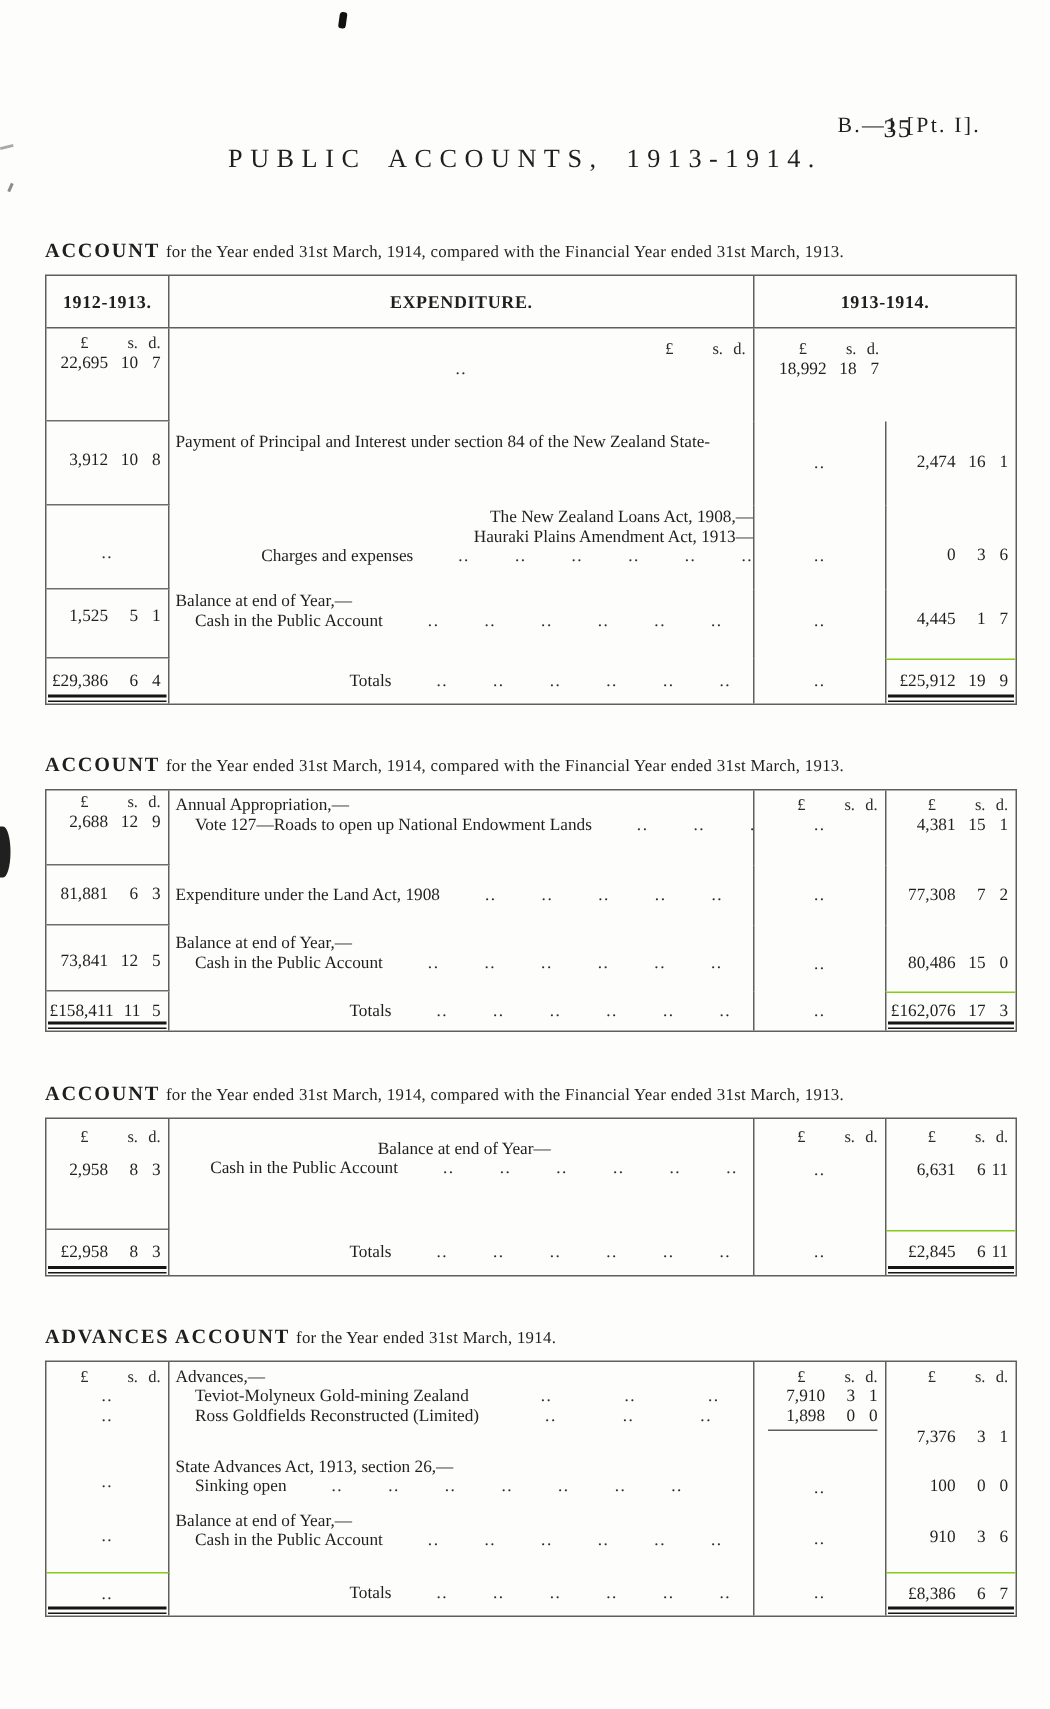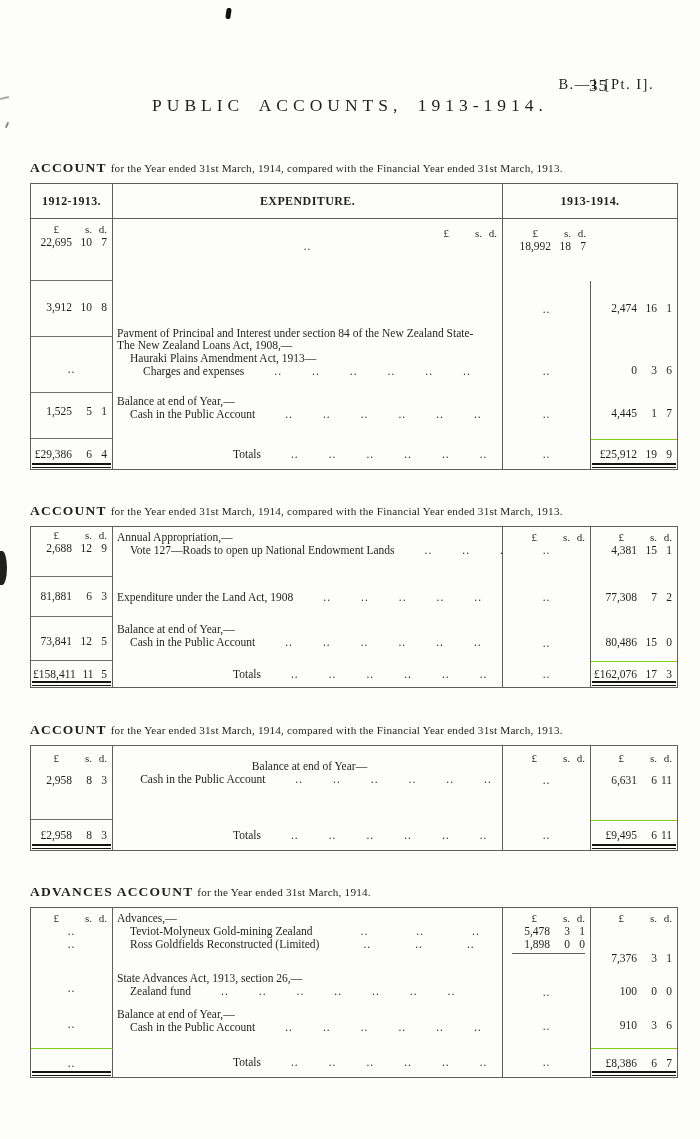--- a/index.html
+++ b/index.html
@@ -109,39 +109,39 @@
           </div>
           <div class="trow" style="height: 56px;">
             <div class="cell c1 bb" style="padding-top: 20px;">
               <div class="amt">
                 <span class="p">3,912</span>
                 <span class="s">10</span>
                 <span class="d">8</span>
               </div>
             </div>
             <div class="cell desc" style="padding-top: 8px;">
-              <div class="line" style="padding-left: 4px; margin-top: 38px;"><span>Payment of Principal and Interest under section 84 of the New Zealand State-</span></div>
+              <div class="line" style="padding-left: 4px;"><span>Payment of Principal and Interest under section 84 of the New Zealand State-</span></div>
               <div class="line" style="padding-left: 17px; margin-top: 34px;"><span>guaranteed Advances Act, 1909</span><span class="lead">..</span><span class="lead">..</span><span class="lead">..</span><span class="lead">..</span><span class="lead">..</span><span class="lead">..</span></div>
             </div>
             <div class="cell c3" style="padding-top: 22px;">
               <div class="dd">..</div>
             </div>
             <div class="cell c4" style="padding-top: 21px;">
               <div class="amt">
                 <span class="p">2,474</span>
                 <span class="s">16</span>
                 <span class="d">1</span>
               </div>
             </div>
           </div>
           <div class="trow" style="height: 56px;">
             <div class="cell c1 bb" style="padding-top: 26px;">
               <div class="dd">..</div>
             </div>
-            <div class="cell desc" style="padding-top: 2px;">
+            <div class="cell desc" style="padding-top: 2px; align-items: flex-end;">
               <div class="line" style="padding-left: 4px;"><span>The New Zealand Loans Act, 1908,—</span></div>
               <div class="line" style="padding-left: 17px;"><span>Hauraki Plains Amendment Act, 1913—</span></div>
               <div class="line" style="padding-left: 30px;"><span>Charges and expenses</span><span class="lead">..</span><span class="lead">..</span><span class="lead">..</span><span class="lead">..</span><span class="lead">..</span><span class="lead">..</span></div>
             </div>
             <div class="cell c3" style="padding-top: 28px;">
               <div class="dd">..</div>
             </div>
             <div class="cell c4" style="padding-top: 27px;">
               <div class="amt">
                 <span class="p">0</span>
@@ -371,21 +371,21 @@
               <div class="dbl"></div>
             </div>
             <div class="cell desc al-c">
               <div class="line" style="padding-left: 120px;"><span>Totals</span><span class="lead">..</span><span class="lead">..</span><span class="lead">..</span><span class="lead">..</span><span class="lead">..</span><span class="lead">..</span></div>
             </div>
             <div class="cell c3 al-c">
               <div class="dd">..</div>
             </div>
             <div class="cell c4 bt al-c">
               <div class="amt">
-                <span class="p">£9,495</span>
+                <span class="p">£2,845</span>
                 <span class="s">6</span>
                 <span class="d">11</span>
               </div>
               <div class="dbl"></div>
             </div>
           </div>
         </div>
       </div>
   </section>
 
@@ -408,21 +408,21 @@
               <div class="line" style="padding-left: 17px;"><span>Teviot-Molyneux Gold-mining Zealand</span><span class="lead" style="margin-left: 48px;">..</span><span class="lead" style="margin-left: 48px;">..</span><span class="lead" style="margin-left: 48px;">..</span></div>
               <div class="line" style="padding-left: 17px;"><span>Ross Goldfields Reconstructed (Limited)</span><span class="lead" style="margin-left: 44px;">..</span><span class="lead" style="margin-left: 44px;">..</span><span class="lead" style="margin-left: 44px;">..</span></div>
             </div>
             <div class="cell c3" style="padding-top: 4px;">
               <div class="amt hdr">
                 <span class="p">£</span>
                 <span class="s">s.</span>
                 <span class="d">d.</span>
               </div>
               <div class="amt">
-                <span class="p">5,478</span>
+                <span class="p">7,910</span>
                 <span class="s">3</span>
                 <span class="d">1</span>
               </div>
               <div class="amt">
                 <span class="p">1,898</span>
                 <span class="s">0</span>
                 <span class="d">0</span>
               </div>
               <div class="rl"></div>
             </div>
@@ -439,21 +439,21 @@
                 <span class="d">1</span>
               </div>
             </div>
           </div>
           <div class="trow" style="height: 32px;">
             <div class="cell c1" style="padding-top: 12px;">
               <div class="dd">..</div>
             </div>
             <div class="cell desc" style="padding-top: 2px;">
               <div class="line" style="padding-left: 4px;"><span>State Advances Act, 1913, section 26,—</span></div>
-              <div class="line" style="padding-left: 17px;"><span>Zealand fund</span><span class="lead">..</span><span class="lead">..</span><span class="lead">..</span><span class="lead">..</span><span class="lead">..</span><span class="lead">..</span><span class="lead">..</span></div>
+              <div class="line" style="padding-left: 17px;"><span>Sinking open</span><span class="lead">..</span><span class="lead">..</span><span class="lead">..</span><span class="lead">..</span><span class="lead">..</span><span class="lead">..</span><span class="lead">..</span></div>
             </div>
             <div class="cell c3" style="padding-top: 16px;">
               <div class="dd">..</div>
             </div>
             <div class="cell c4" style="padding-top: 15px;">
               <div class="amt">
                 <span class="p">100</span>
                 <span class="s">0</span>
                 <span class="d">0</span>
               </div>

